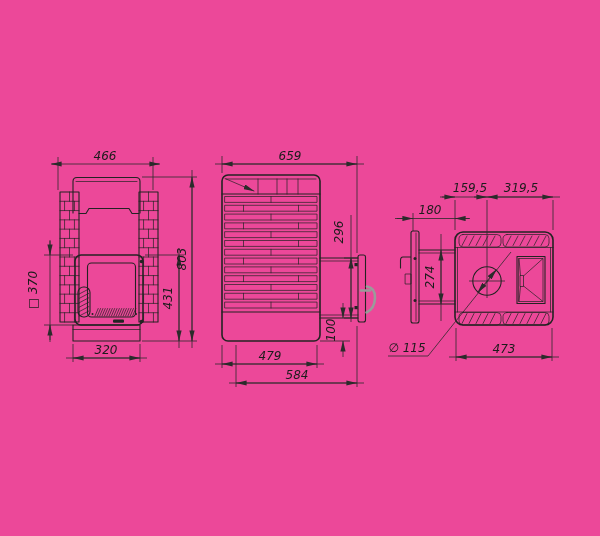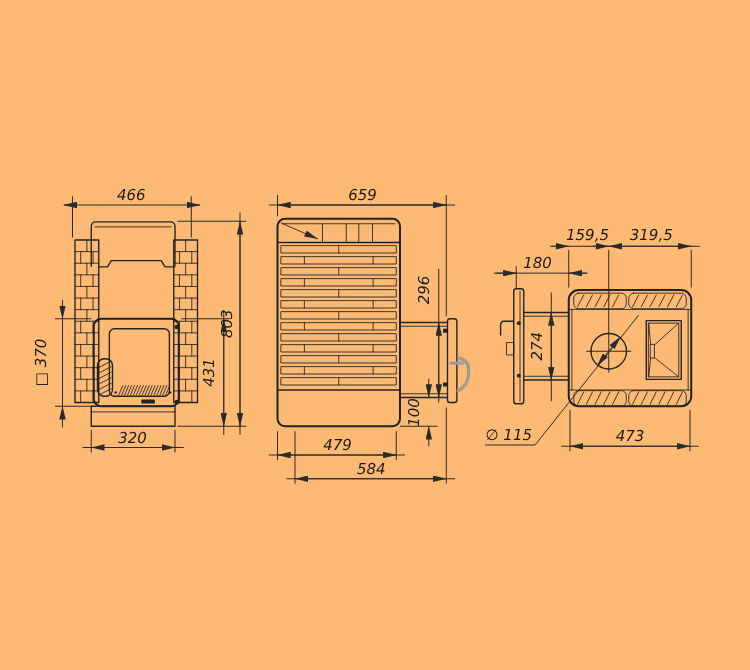--- a/index.html
+++ b/index.html
@@ -1,16 +1,16 @@
 <!DOCTYPE html>
 <html><head>
 <meta charset="utf-8">
 <style>
   html,body{margin:0;padding:0;background:#ffffff;}
-  #stage{width:600px;height:536px;background:#fdba74;position:relative;overflow:hidden;}
+  #stage{width:600px;height:536px;background:#ec4899;position:relative;overflow:hidden;}
   .ln   { stroke:#232323; stroke-width:1.1; fill:none; stroke-linecap:round; stroke-linejoin:round; }
   .thick{ stroke-width:1.6; }
   .thin { stroke-width:0.7; }
   .dim  { stroke:#2b2b2b; stroke-width:0.8; fill:none; stroke-linecap:butt; }
   .fillb{ fill:#232323; stroke:none; }
   .grayh{ stroke:#9b9b9b; stroke-width:2.6; fill:none; stroke-linecap:round; }
   .dimtext{ font:italic 12px "DejaVu Sans", sans-serif; fill:#1c1c1c; }
 </style>
 </head>
 <body>

